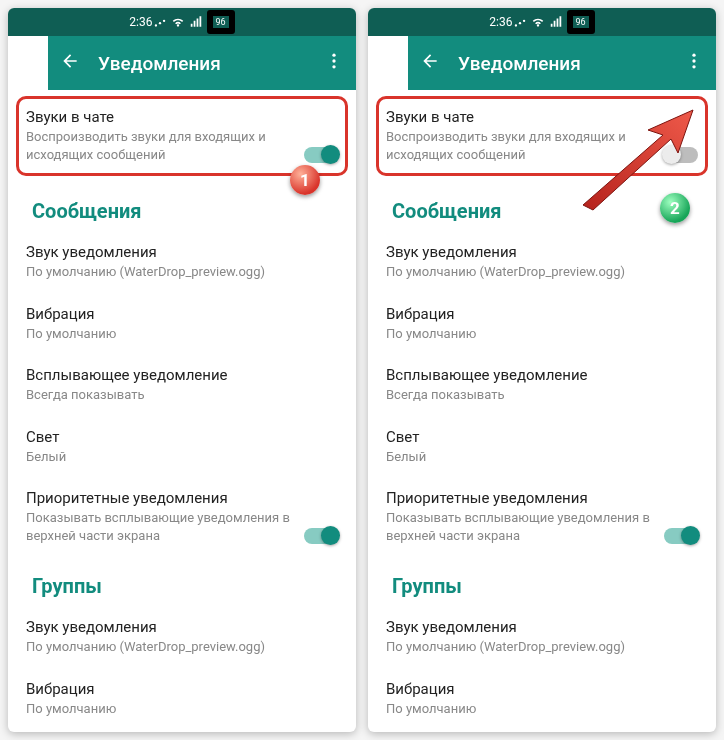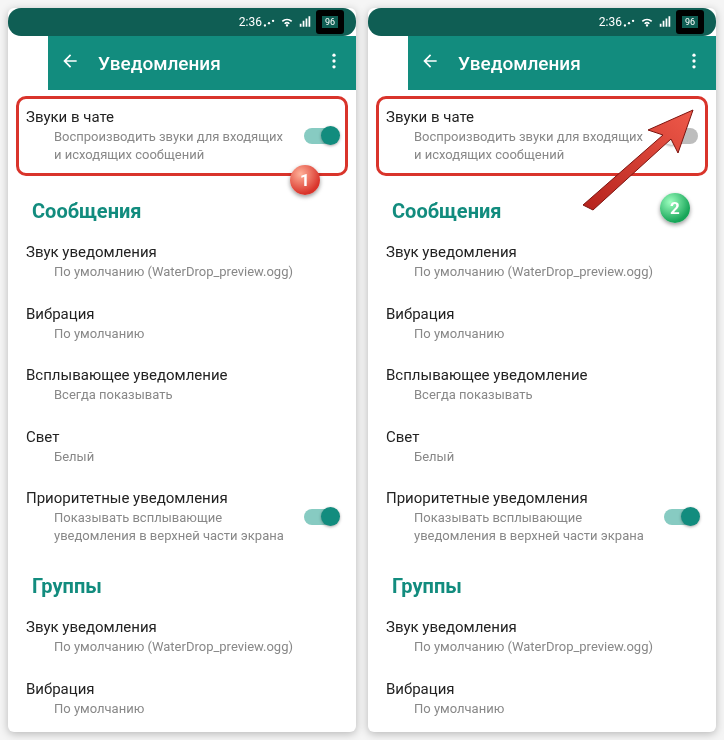--- a/index.html
+++ b/index.html
@@ -22,24 +22,23 @@
     position: relative;
     display: flex;
     flex-direction: column;
   }
   .statusbar {
     background: #0f5e54;
     color: #fff;
     height: 28px;
     display: flex;
     align-items: center;
-    justify-content: flex-end;
+    justify-content: center;
     padding: 0 12px;
     font-size: 12px;
-    border-radius: 13px;
   }
   .status-right { display: flex; align-items: center; gap: 4px; }
   .status-right svg { width: 14px; height: 14px; fill: #fff; }
   .batt {
     border: 6px solid #000000; border-radius: 3px;
     padding: 0 3px; font-size: 9px; line-height: 12px;
   }
   .topbar {
     background: #128c7e;
     color: #fff;
@@ -55,26 +54,26 @@
   .content { flex: 1; overflow: hidden; position: relative; }
   .section-h {
     color: #128c7e;
     font-size: 20px;
     font-weight: 700;
     padding: 18px 24px 8px;
   }
   .row {
     padding: 12px 18px;
     display: flex;
-    align-items: center;
+    align-items: flex-end;
     gap: 12px;
   }
   .row .txt { flex: 1; }
   .row .t1 { font-size: 15px; color: #222; }
-  .row .t2 { font-size: 13px; color: #888; margin-top: 2px; line-height: 1.35; margin-left: 28px; }
+  .row .t2 { font-size: 13px; color: #888; margin-top: 2px; line-height: 1.35; }
   .toggle {
     width: 34px; height: 16px; border-radius: 8px;
     position: relative; flex: none;
   }
   .toggle::after {
     content: ""; position: absolute; width: 19px; height: 19px;
     border-radius: 50%; top: -2px; box-shadow: 0 1px 3px rgba(0,0,0,.35);
   }
   .toggle.on { background: #87cbc2; }
   .toggle.on::after { background: #128c7e; right: -2px; }

